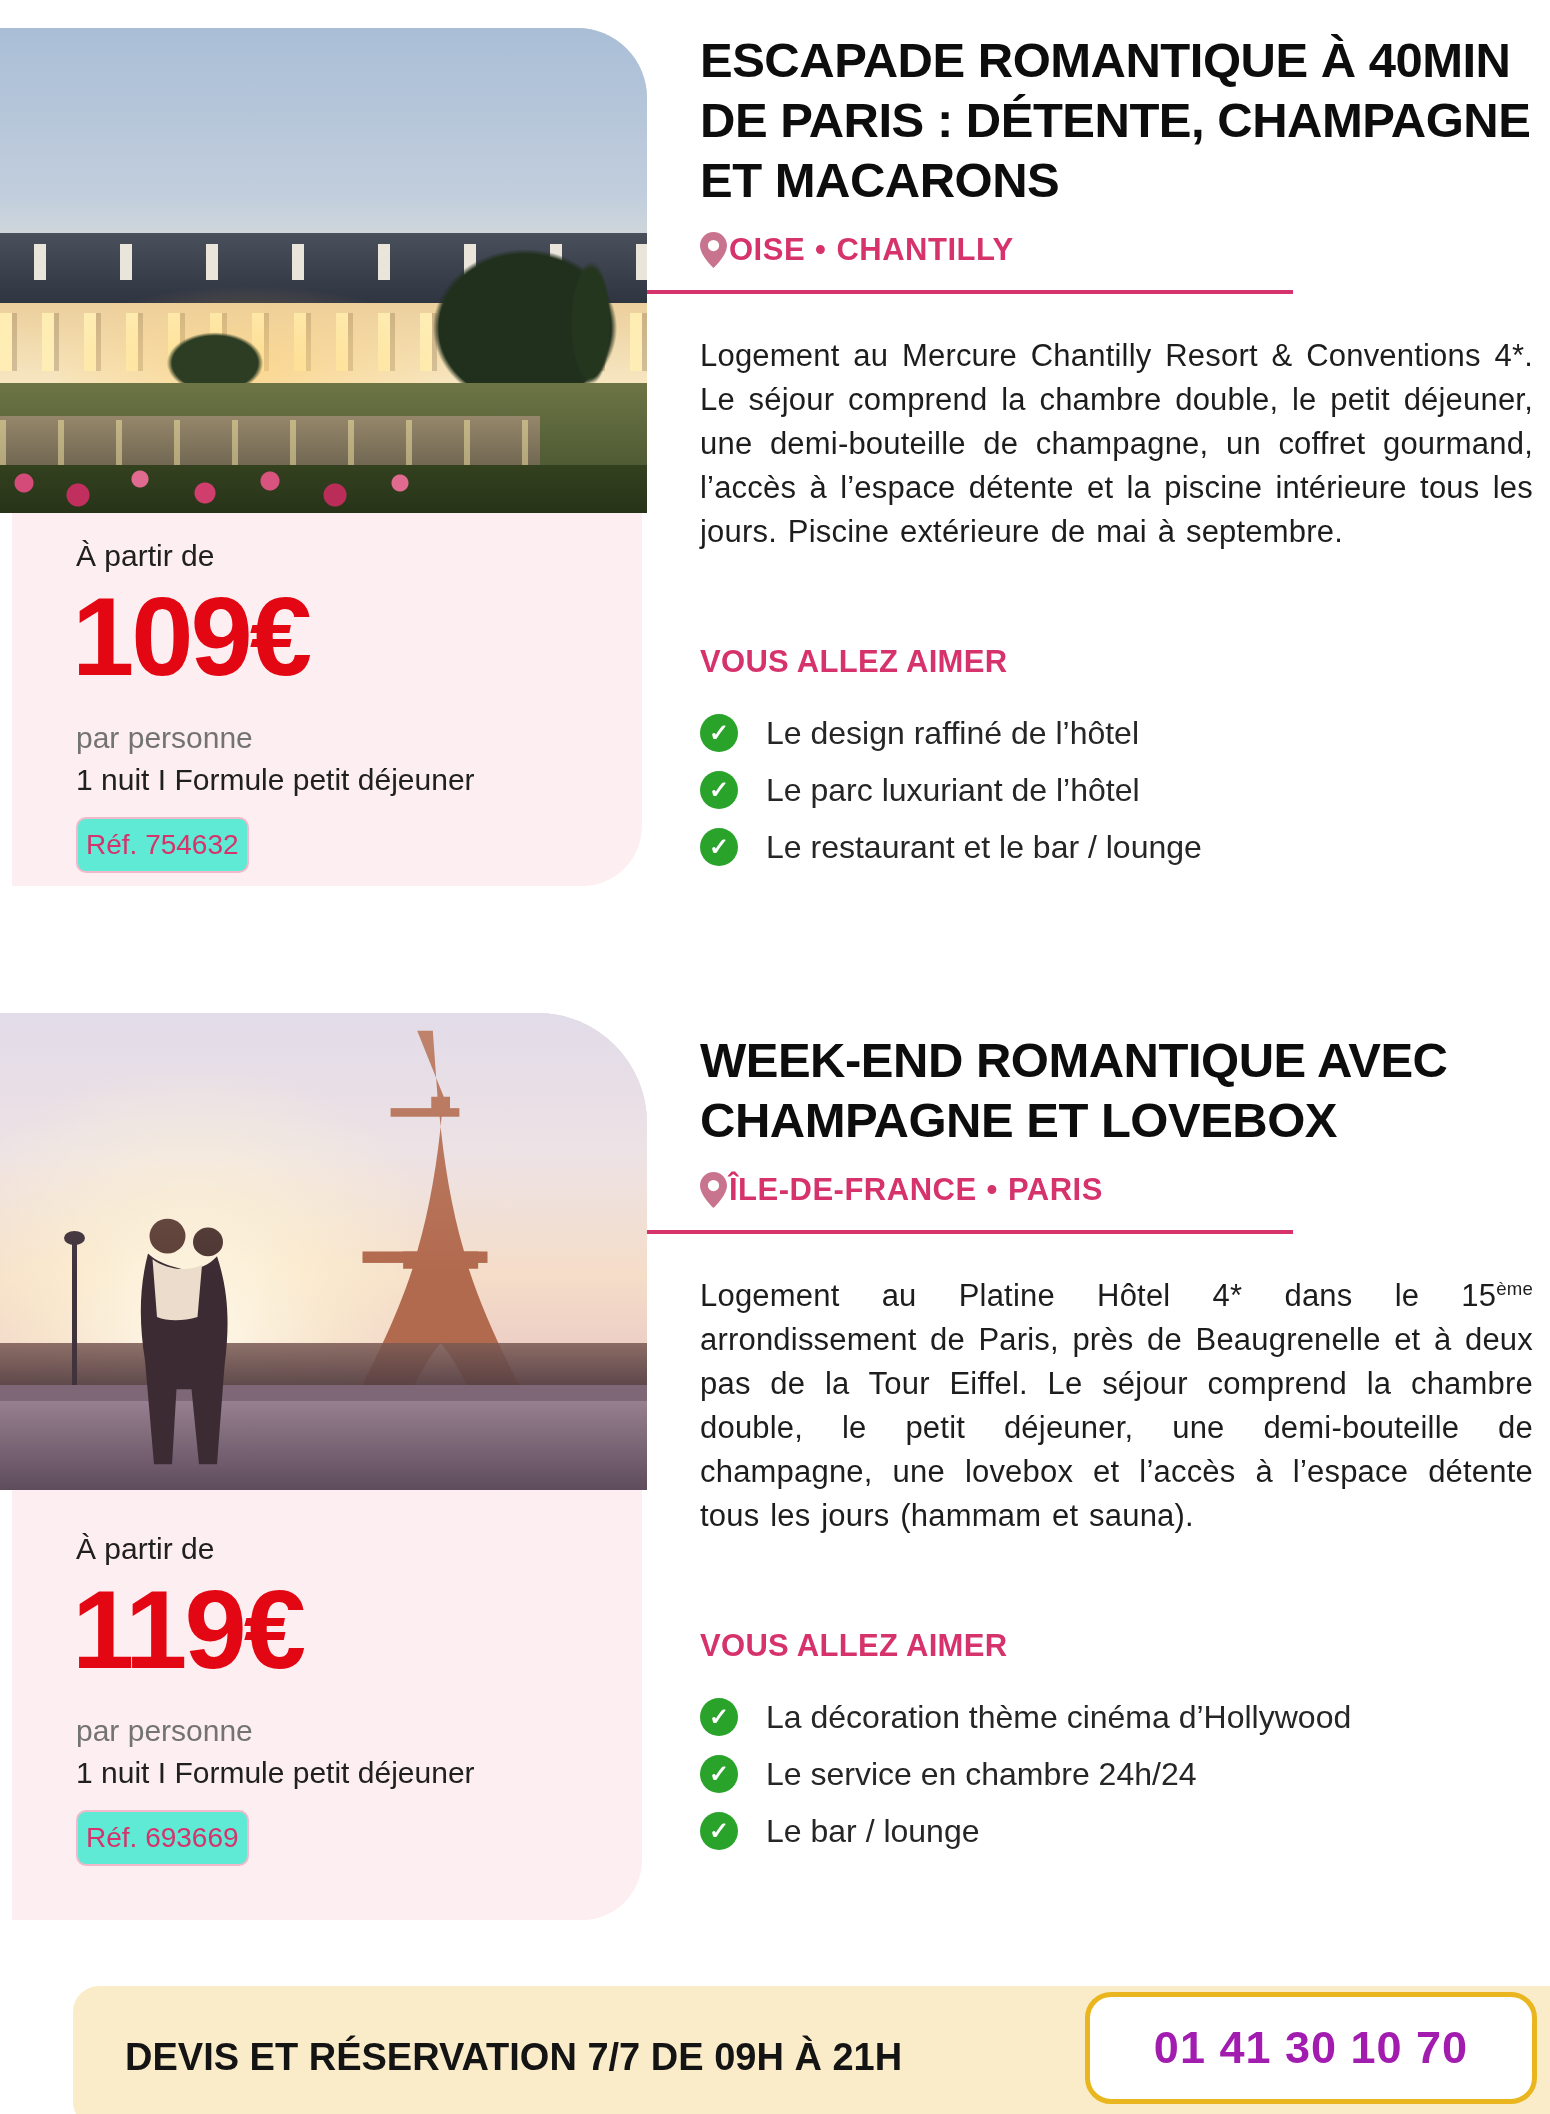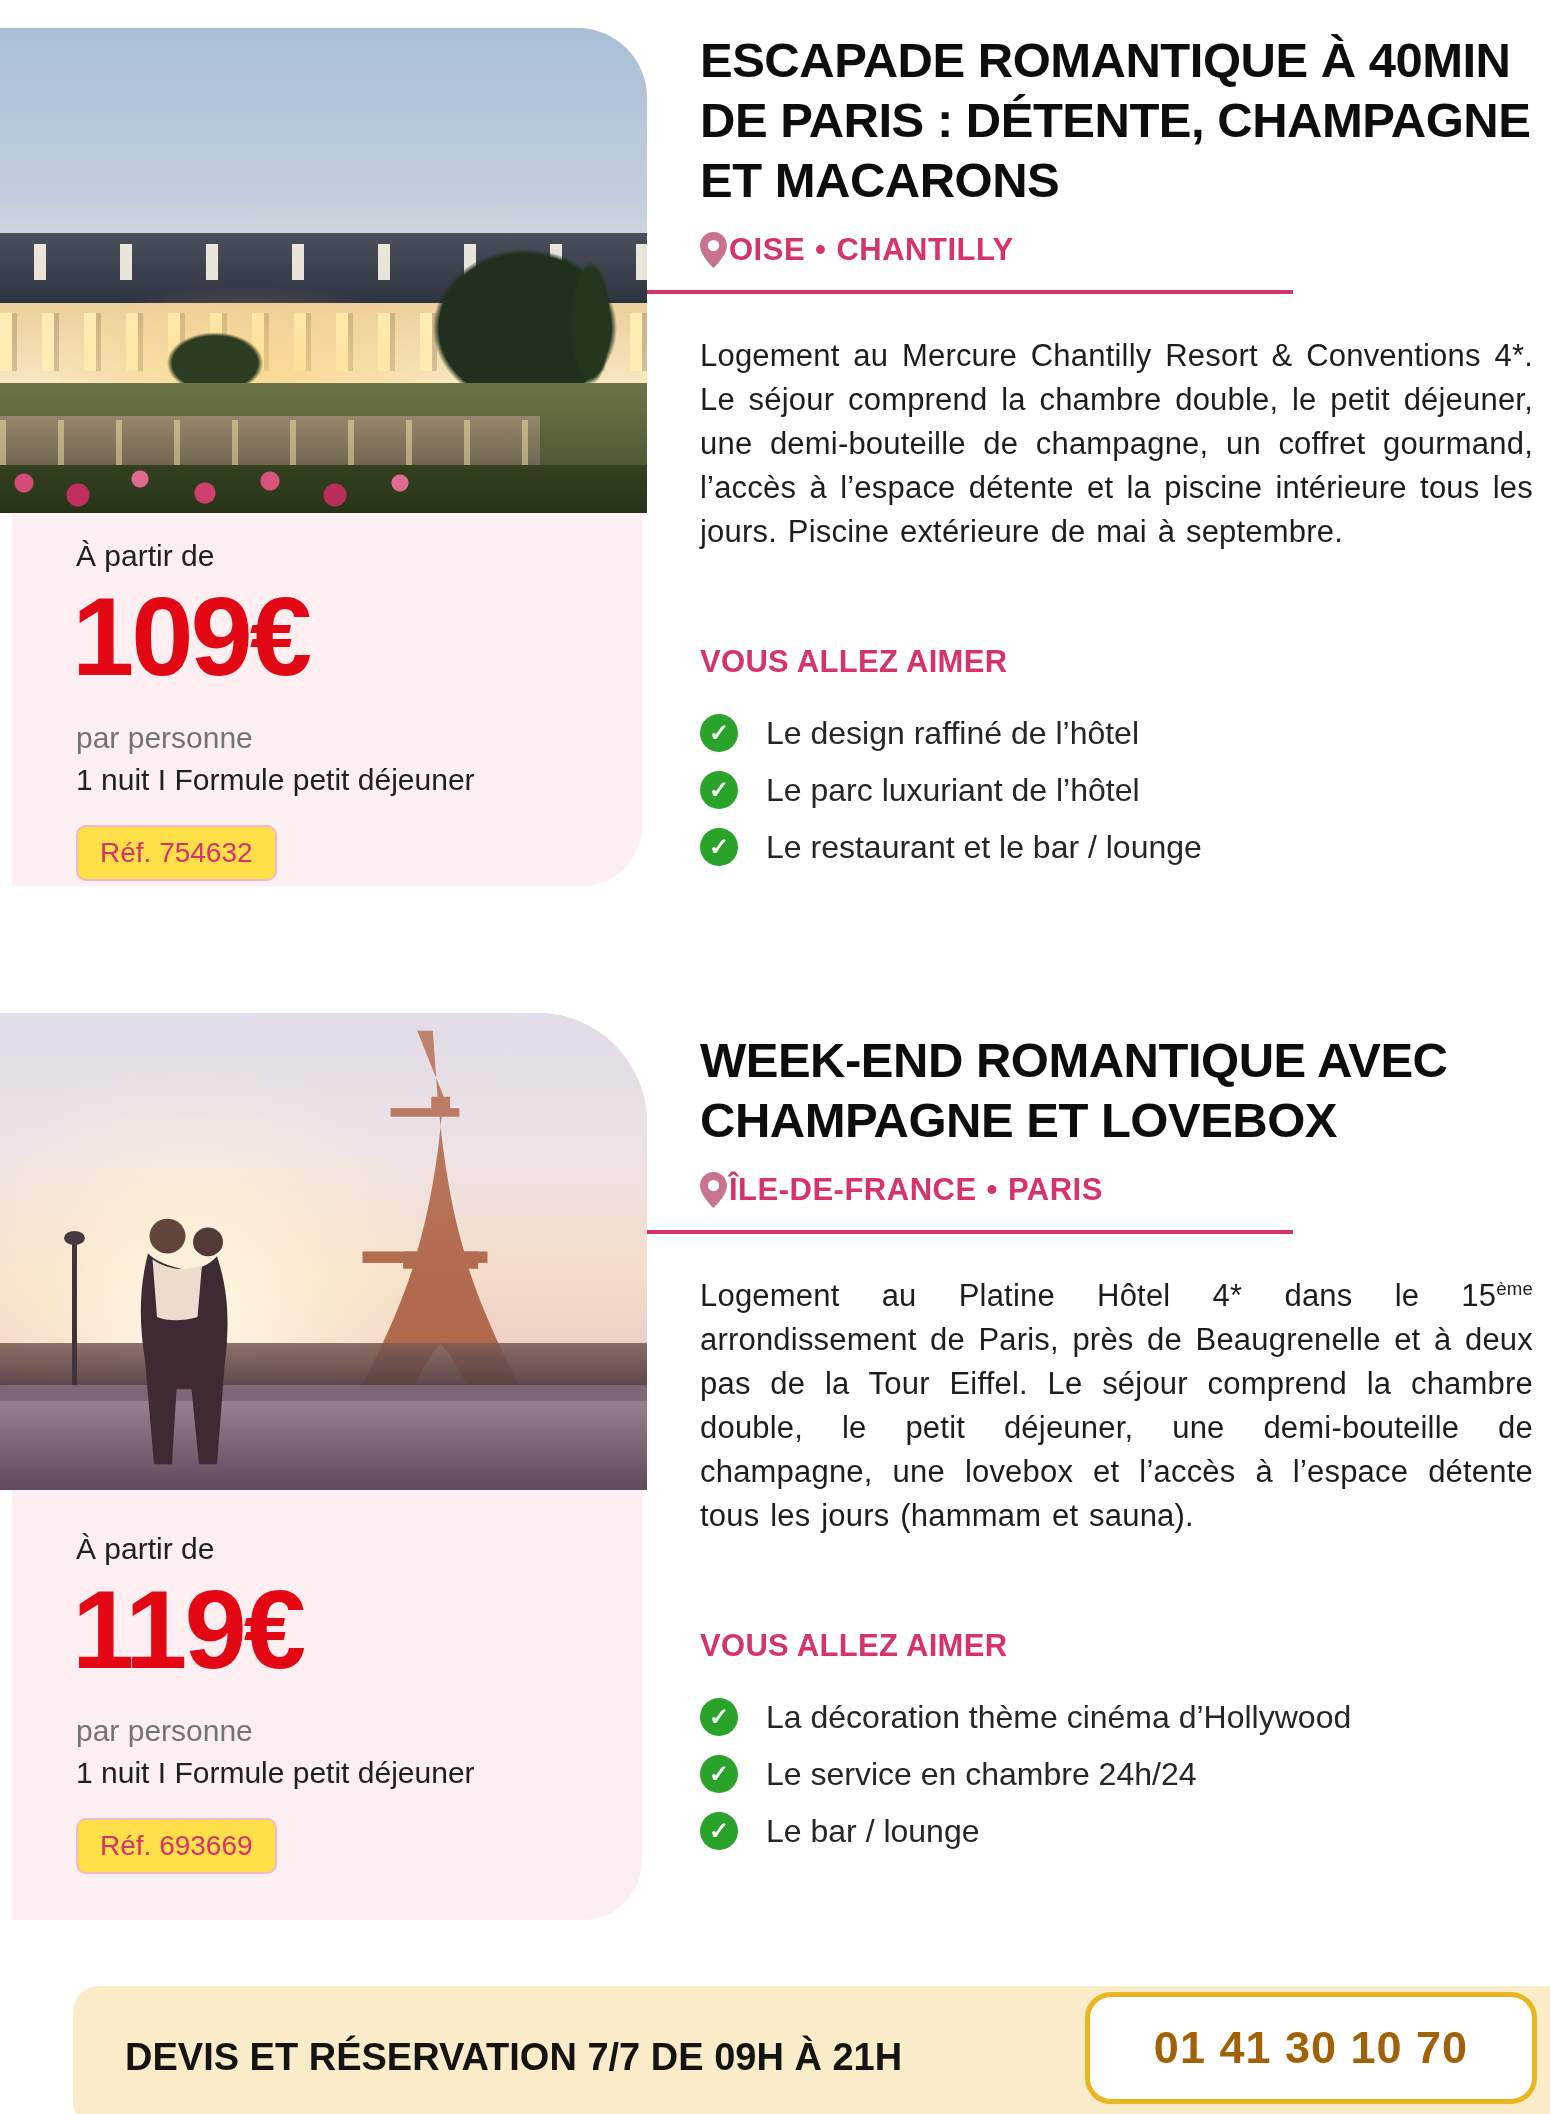--- a/index.html
+++ b/index.html
@@ -58,21 +58,21 @@
   .p2-couple{left:100px;top:200px;width:180px;height:260px;}
   
   .pricecard{position:absolute;left:12px;width:630px;background:#fdeef1;border-radius:0 0 60px 0;
     padding-left:64px;box-sizing:border-box;}
   #card1{top:513px;height:373px;padding-top:26px;}
   #card2{top:1490px;height:430px;padding-top:42px;}
   .from{font-size:30px;color:#202020;}
   .price{font-size:112px;font-weight:bold;color:#e30613;letter-spacing:-3px;line-height:1;margin:8px 0 0 -4px;}
   .per{font-size:30px;color:#737373;margin-top:28px;}
   .formula{font-size:30px;color:#202020;margin-top:8px;}
-  .refbox{display:inline-block;margin-top:28px;padding:10px 22px;background:#fde047;
+  .refbox{display:inline-block;margin-top:20px;padding:10px 8px;background:#5eead4;
     border:2px solid #f2b9cb;border-radius:10px;font-size:28px;color:#d6336c;}
   
   .content{position:absolute;left:700px;width:833px;}
   #content1{top:30px;}
   #content2{top:1030px;}
   .title{font-size:49px;line-height:60px;font-weight:bold;color:#0d0d0d;margin:0;letter-spacing:-0.5px;}
   .loc{display:flex;align-items:flex-end;gap:2px;margin-top:22px;
     color:#d6336c;font-weight:bold;font-size:31px;letter-spacing:.5px;}
   .loc .dot{margin:0 8px;}
   .divider{height:4px;background:#d6336c;width:646px;margin-left:-53px;margin-top:22px;}
@@ -85,21 +85,21 @@
   .likes{list-style:none;margin:34px 0 0;padding:0;}
   .like{display:flex;align-items:center;gap:28px;margin-bottom:19px;font-size:32px;color:#262626;}
   .chk{width:38px;height:38px;border-radius:50%;background:#2aa32b;color:#ffffff;
     font-size:24px;font-weight:bold;display:flex;align-items:center;justify-content:center;flex:0 0 38px;}
   
   .banner{position:absolute;left:73px;top:1986px;right:-60px;height:142px;
     background:#fbecc9;border-radius:26px;display:flex;align-items:center;}
   .banner-label{margin-left:52px;font-size:38px;font-weight:bold;color:#141414;}
   .phonebox{position:absolute;left:1012px;top:6px;width:452px;height:112px;background:#ffffff;
     border:5px solid #eab61f;border-radius:26px;display:flex;align-items:center;justify-content:center;
-    font-size:45px;font-weight:bold;color:#a16207;letter-spacing:1px;box-sizing:border-box;cursor:pointer;}
+    font-size:45px;font-weight:bold;color:#a21caf;letter-spacing:1px;box-sizing:border-box;cursor:pointer;}
 </style>
 </head>
 <body>
 
 <div id="page">
 
   <div class="photo" id="photo1">
     <div class="layer p1-sky"></div>
     <div class="layer p1-roof"></div>
     <div class="layer p1-dormers"></div>

